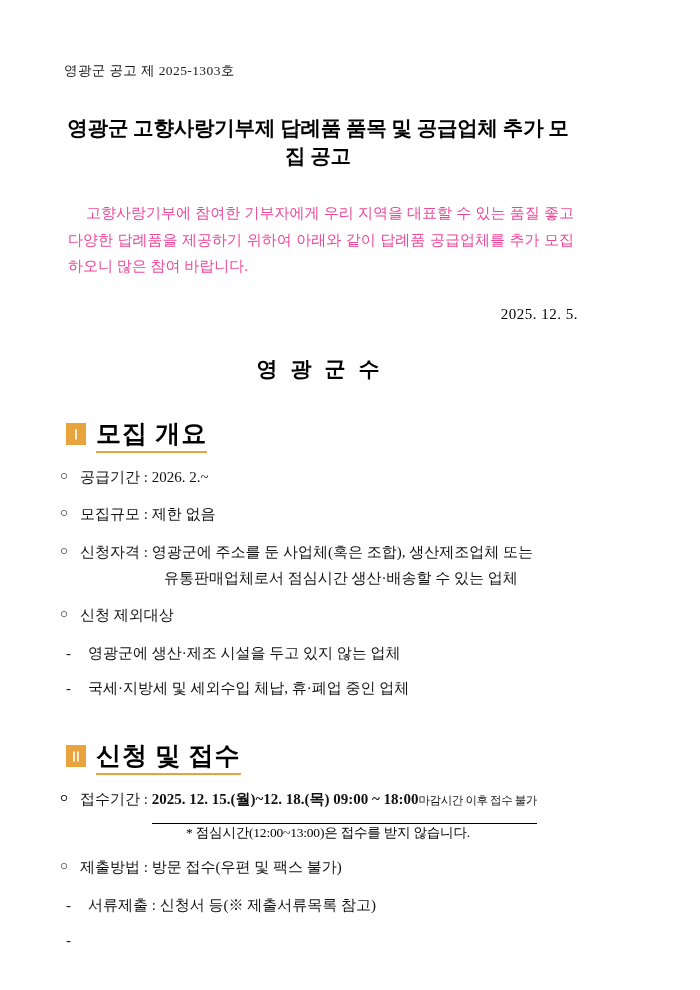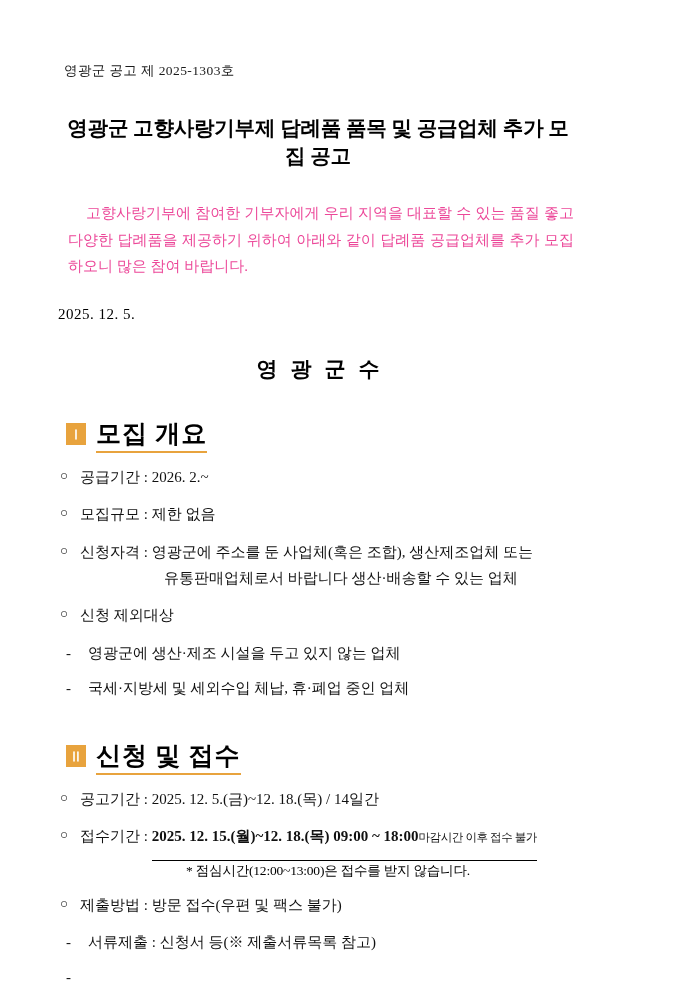--- a/index.html
+++ b/index.html
@@ -40,21 +40,21 @@
   .intro {
     font-size: 15px;
     line-height: 1.78;
     text-align: justify;
     text-justify: inter-word;
     padding: 0 4px 0 10px;
     color: #ec4899;
   }
   .intro .indent { display: inline-block; width: 18px; }
   .date-line {
-    text-align: left;
+    text-align: right;
     font-size: 15px;
     margin-top: 26px;
     letter-spacing: 0.5px;
   }
   .issuer {
     text-align: center;
     font-size: 21px;
     font-weight: bold;
     letter-spacing: 13px;
     margin-top: 32px;
@@ -169,21 +169,21 @@
   </div>
 
   <div class="item">
     <span class="mark">○</span>
     <span>모집규모 : 제한 없음</span>
   </div>
 
   <div class="item">
     <span class="mark">○</span>
     <span>신청자격 : 영광군에 주소를 둔 사업체(혹은 조합), 생산제조업체 또는</span>
-    <span class="cont">유통판매업체로서 바랍니다 생산·배송할 수 있는 업체</span>
+    <span class="cont">유통판매업체로서 점심시간 생산·배송할 수 있는 업체</span>
   </div>
 
   <div class="item">
     <span class="mark">○</span>
     <span>신청 제외대상</span>
   </div>
 
   <div class="item sub">
     <span class="mark dash">-</span>
     <span>영광군에 생산·제조 시설을 두고 있지 않는 업체</span>
@@ -196,21 +196,20 @@
 
   <div class="spacer-sec"></div>
 
   <div class="section-head">
     <span class="sec-badge">Ⅱ</span>
     <span class="sec-title">신청 및 접수</span>
   </div>
 
   <div class="item">
     <span class="mark">○</span>
-    <span>공고기간 : 2025. 12. 5.(금)~12. 18.(목) / 14일간</span>
   </div>
 
   <div class="item">
     <span class="mark">○</span>
     <span>접수기간 : </span><span class="underline-strong"><span>2025. 12. 15.(월)~12. 18.(목) 09:00 ~ 18:00</span><span class="small-inline">마감시간 이후 접수 불가</span></span>
   </div>
 
   <div class="note">* 점심시간(12:00~13:00)은 접수를 받지 않습니다.</div>
 
   <div class="item">

